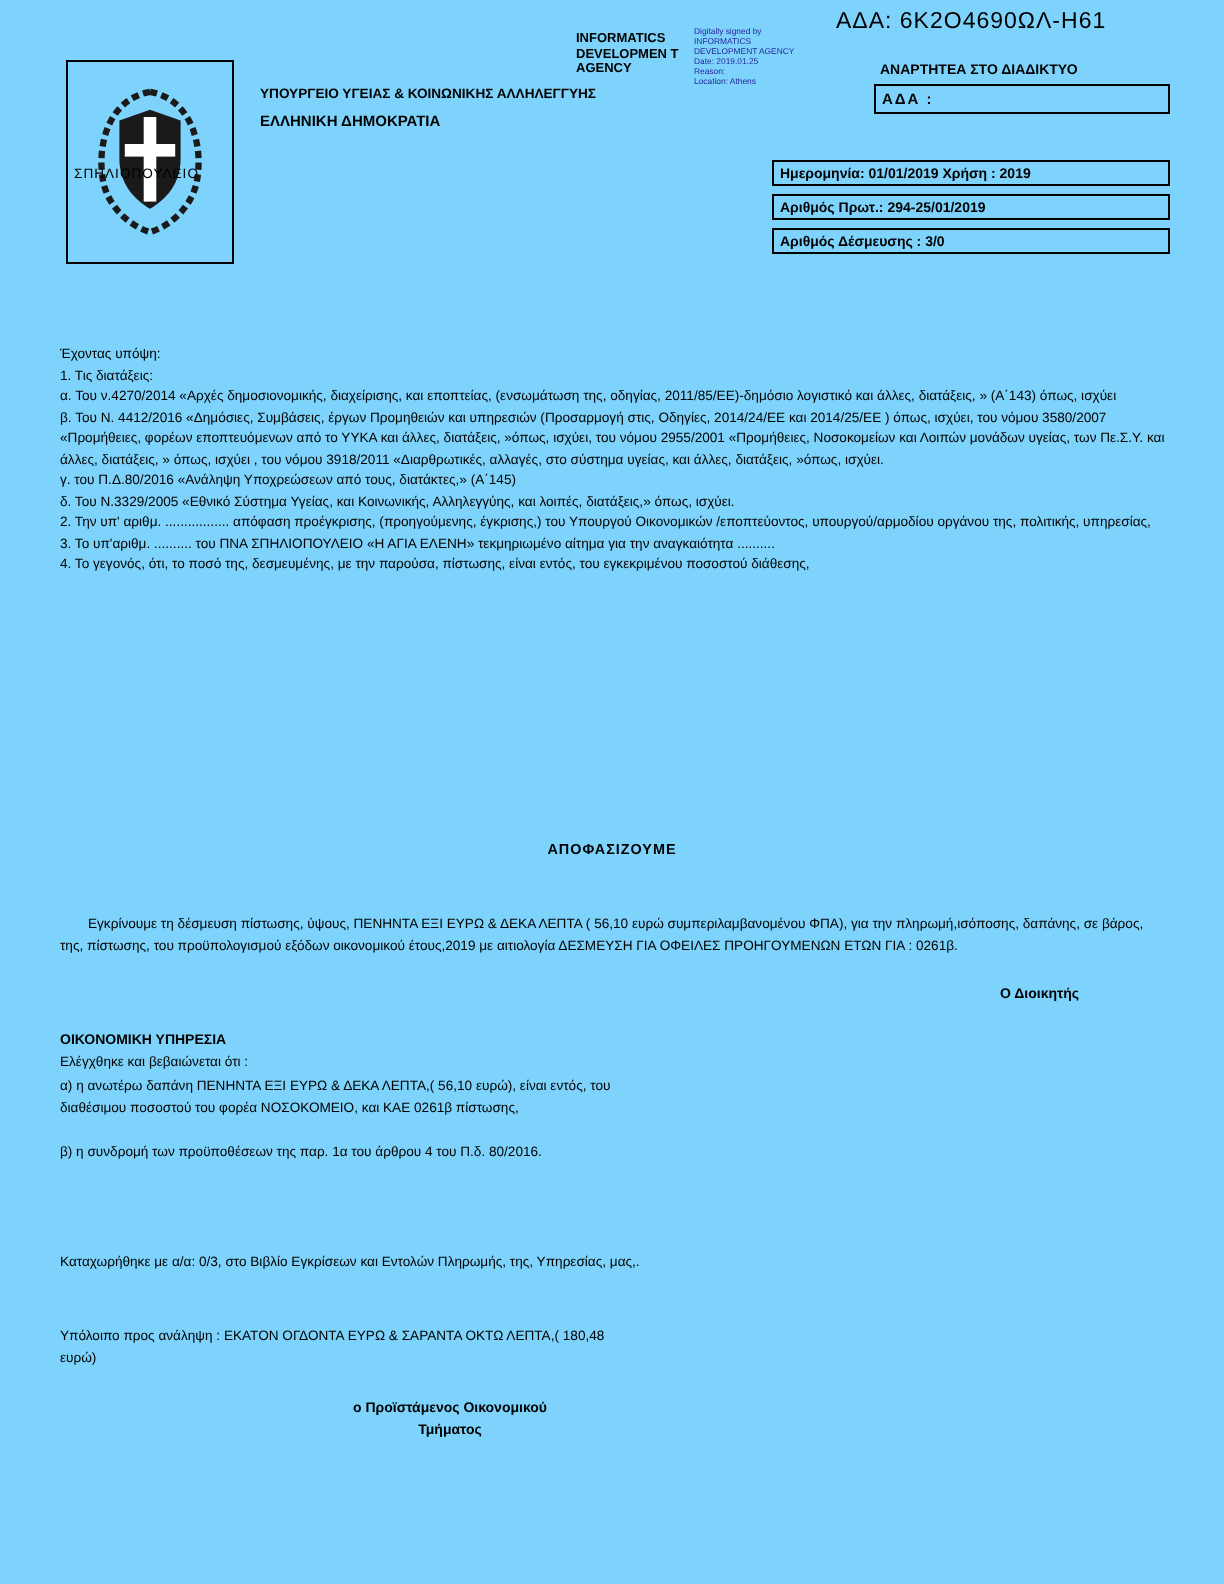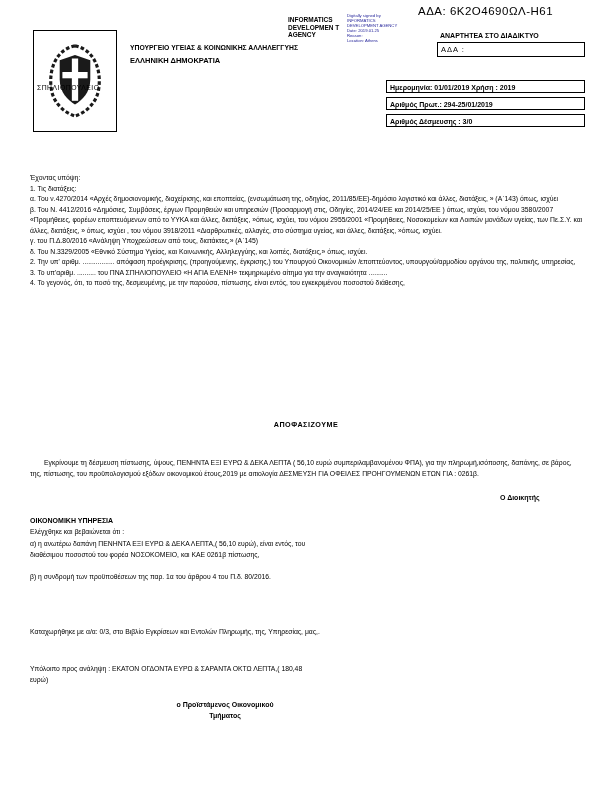--- a/index.html
+++ b/index.html
@@ -1,20 +1,20 @@
 <!DOCTYPE html>
 <html><head>
 <meta charset="utf-8">
 <style>
   html,body { margin:0; padding:0; background:#888; }
   .page {
     position:relative;
     width:612px; height:792px;
     margin:0 auto;
-    background:#ffffff;
+    background:#7dd3fc;
     font-family:"Liberation Sans", sans-serif;
     color:#000;
     overflow:hidden;
   }
   .abs { position:absolute; }
   .b { font-weight:bold; }
   p { margin:0; }
 
   .ada-code { left:418px; top:5px; font-size:11.5px; letter-spacing:0.5px; }
 
@@ -22,21 +22,21 @@
 
   .republic { left:130px; top:28px; font-size:7.5px;margin-top:28px; }
   .ministry { left:130px; top:44px; font-size:6.8px; width:210px; }
   .org-name { left:37px; top:84px; font-size:6.8px; letter-spacing:0.5px; }
 
   .stamp-agency { left:288px; top:16px; width:58px; font-size:6.5px; line-height:7.5px; font-weight:bold; }
   .stamp-details { left:347px; top:14px; width:62px; font-size:4.2px; line-height:4.9px; color:#26269b; }
 
   .web-notice { left:440px; top:32px; font-size:7px; }
   .ada-box { left:437px; top:42px; width:146px; height:13px; border:1px solid #000; }
-  .ada-box-label { position:absolute; left:3px; top:2px; font-size:7.5px; font-weight:normal; letter-spacing:1px; }
+  .ada-box-label { position:absolute; left:3px; top:2px; font-size:7.5px; font-weight:bold; letter-spacing:1px; }
 
   .info-box { left:386px; width:199px; height:13px; border:1px solid #000; font-size:7px; font-weight:bold; line-height:13px; padding-left:3px; box-sizing:border-box; white-space:nowrap; }
   .info-box-1 { top:80px; }
   .info-box-2 { top:97px; }
   .info-box-3 { top:114px; }
 
   .title-box { left:28px; top:136px; width:556px; height:24px; border:1px solid #000; text-align:center; font-size:13.5px; line-height:24px; letter-spacing:1px; }
 
   .body-block { left:30px; top:173px; width:554px; }
   .body-block p { font-size:6.8px; line-height:10.5px; }

